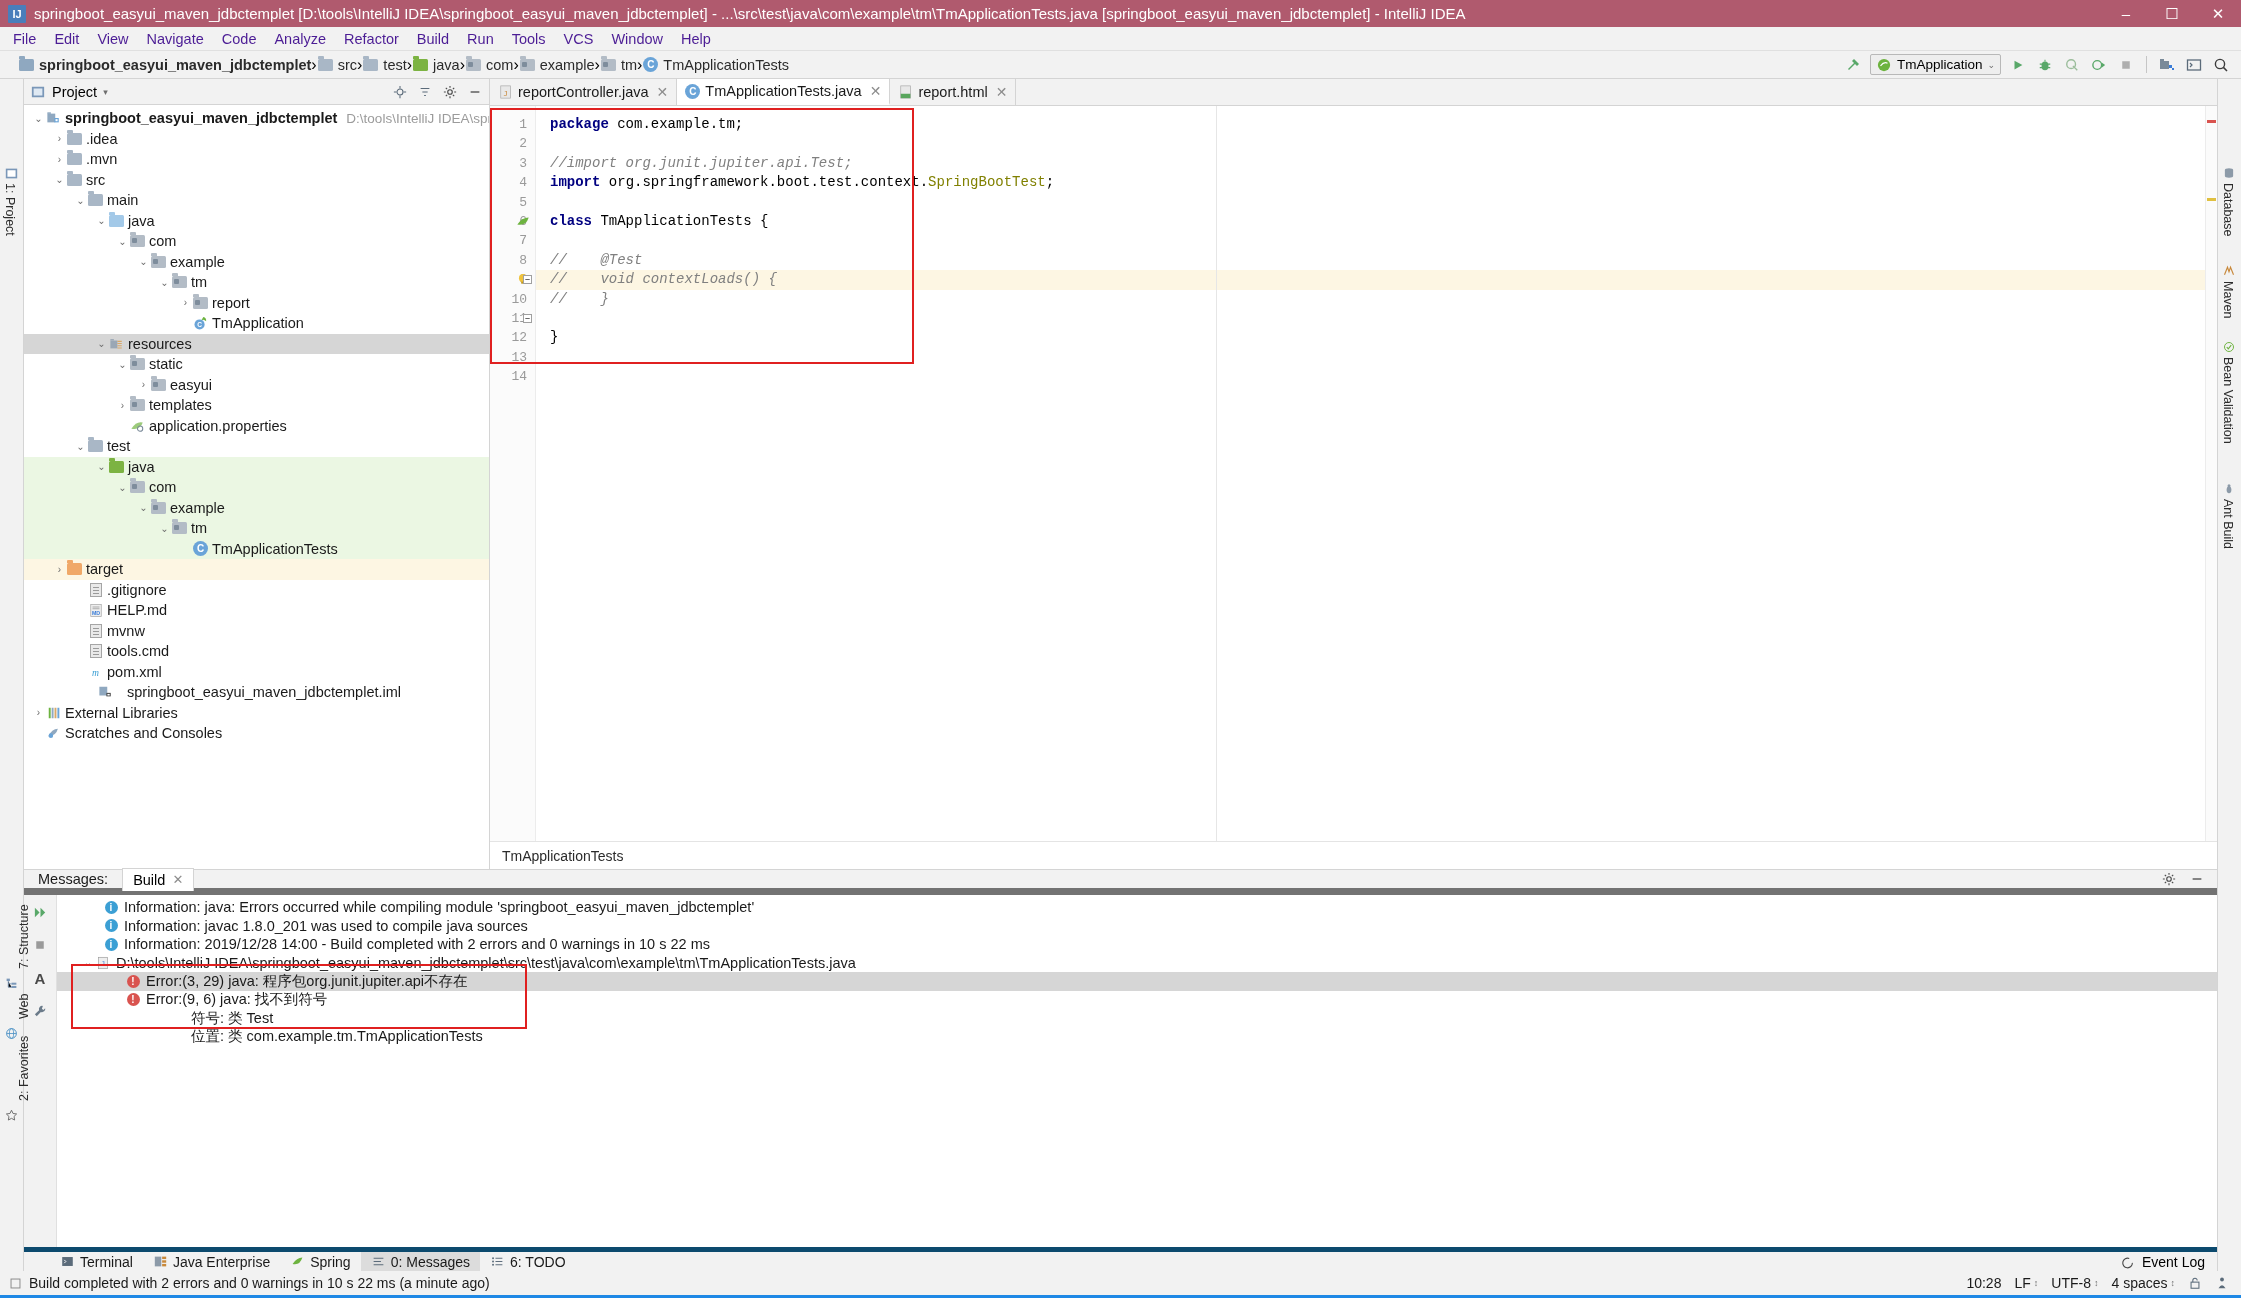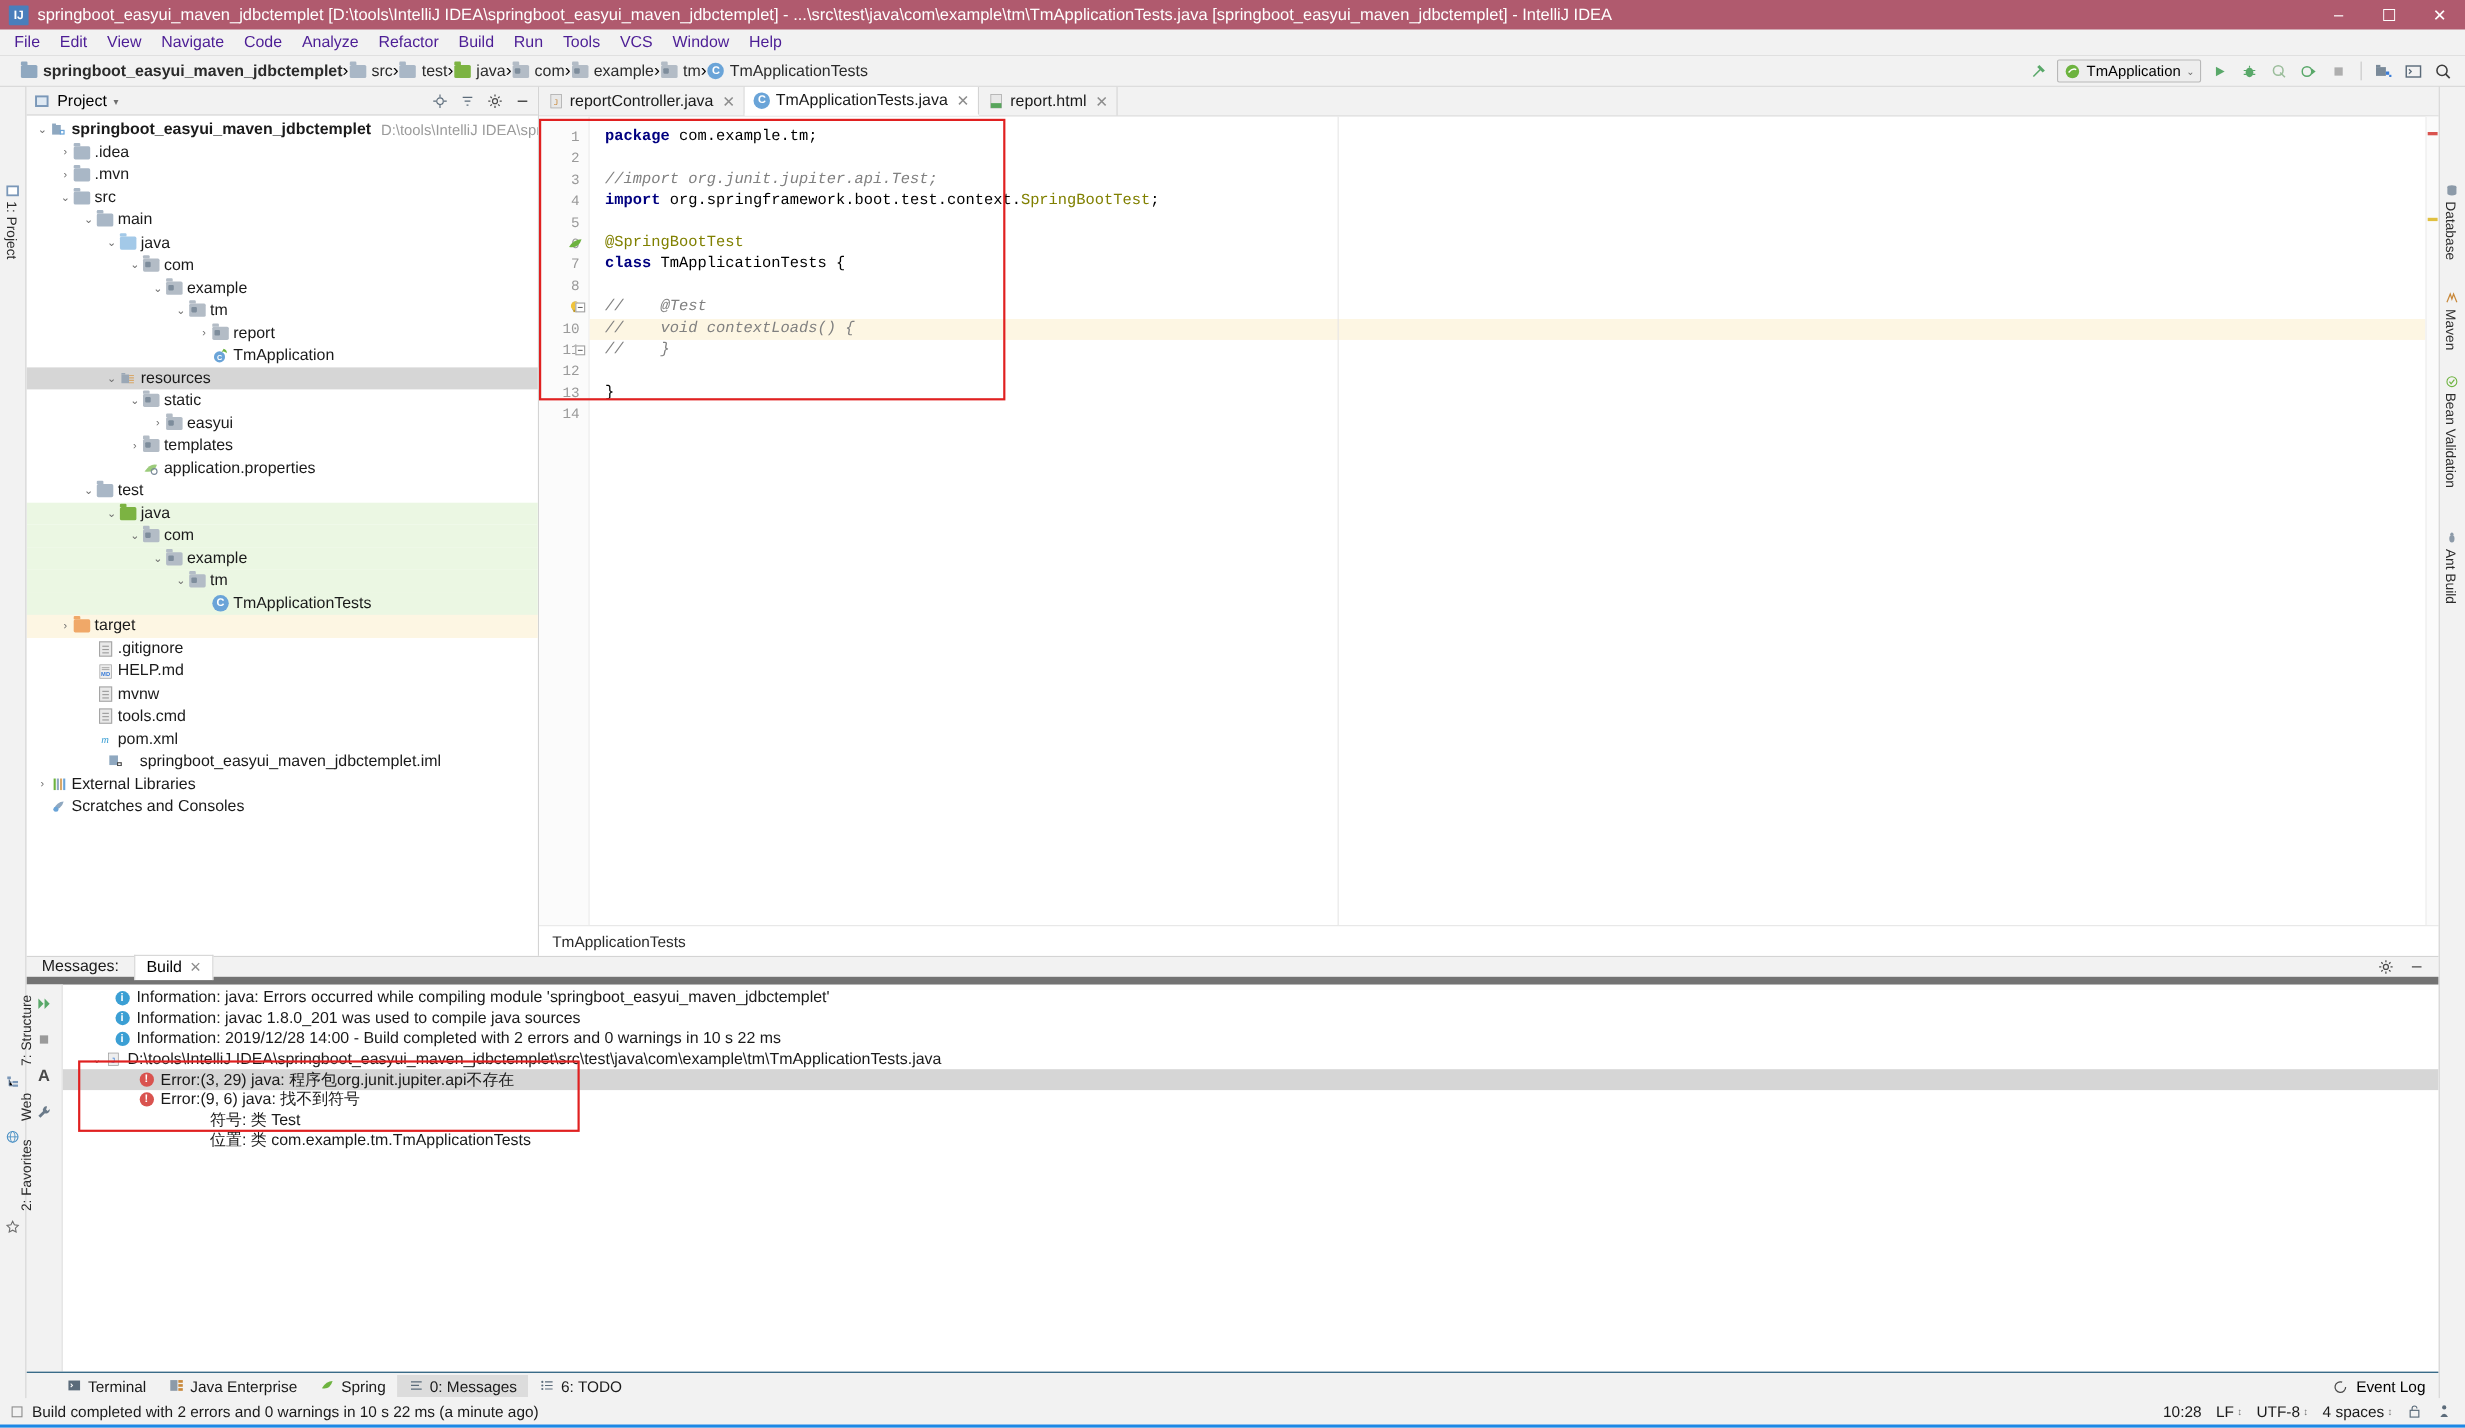--- a/index.html
+++ b/index.html
@@ -175,21 +175,21 @@
   .mrow .mtw { width: 14px; font-size: 10px; color: #5a5a5a; display:inline-flex; justify-content:center; flex:none; }
   .mico { width: 16px; height: 16px; flex: none; display:flex; align-items:center; justify-content:center; margin-right: 5px; }
   .mtxt { color: #1a1a1a; }
   .mtxt.bold { font-weight: normal; }
   .infodot { width: 13px; height: 13px; border-radius: 50%; background: #3b9fd4;
              color: #fff; font-size: 10px; font-weight: bold; display:flex; align-items:center; justify-content:center; }
   .errdot { width: 13px; height: 13px; border-radius: 50%; background: #d9534f;
             color: #fff; font-size: 10px; font-weight: bold; display:flex; align-items:center; justify-content:center; }
 
   
-  .twbar { height: 24px; background: #f2f2f2; border-top: 1px solid #0c4a6e;
+  .twbar { height: 24px; background: #f2f2f2; border-top: 5px solid #0c4a6e;
            display: flex; align-items: center; flex: none; padding-left: 26px; }
   .twitem { display: flex; align-items: center; gap: 5px; font-size: 14px; padding: 2px 10px; color: #1a1a1a; }
   .twitem.active { background: #dcdcdc; }
   .twbar .right { margin-left: auto; display: flex; align-items: center; gap: 6px; padding-right: 12px; }
 
   
   .statusbar { height: 24px; background: #f2f2f2; display: flex; align-items: center;
                flex: none; padding-left: 8px; font-size: 14px; color: #1a1a1a; }
   .statusbar .sright { margin-left: auto; display: flex; align-items: center; gap: 13px; padding-right: 12px; }
   .statusbar .sitem { display: flex; align-items: center; gap: 3px; }
@@ -756,21 +756,20 @@
                     <path d="M1.5 4 H6.5" stroke="#555" stroke-width="1"></path>
                   </svg>
                 </span>
               </div>
             <div class="codearea" id="codearea">
                 <div class="cl"><span class="kw">package</span> com.example.tm;</div>
                 <div class="cl">&nbsp;</div>
                 <div class="cl"><span class="cm">//import org.junit.jupiter.api.Test;</span></div>
                 <div class="cl"><span class="kw">import</span> org.springframework.boot.test.context.<span class="ann">SpringBootTest</span>;</div>
                 <div class="cl">&nbsp;</div>
-                <div class="cl"><span class="ann">@SpringBootTest</span></div>
                 <div class="cl"><span class="kw">class</span> TmApplicationTests {</div>
                 <div class="cl">&nbsp;</div>
                 <div class="cl"><span class="cm">//    @Test</span></div>
                 <div class="cl hl"><span class="cm">//    void contextLoads() {</span></div>
                 <div class="cl"><span class="cm">//    }</span></div>
                 <div class="cl">&nbsp;</div>
                 <div class="cl">}</div>
                 <div class="cl">&nbsp;</div>
               </div>
             <div class="editsplit" style="left:726px"></div>

